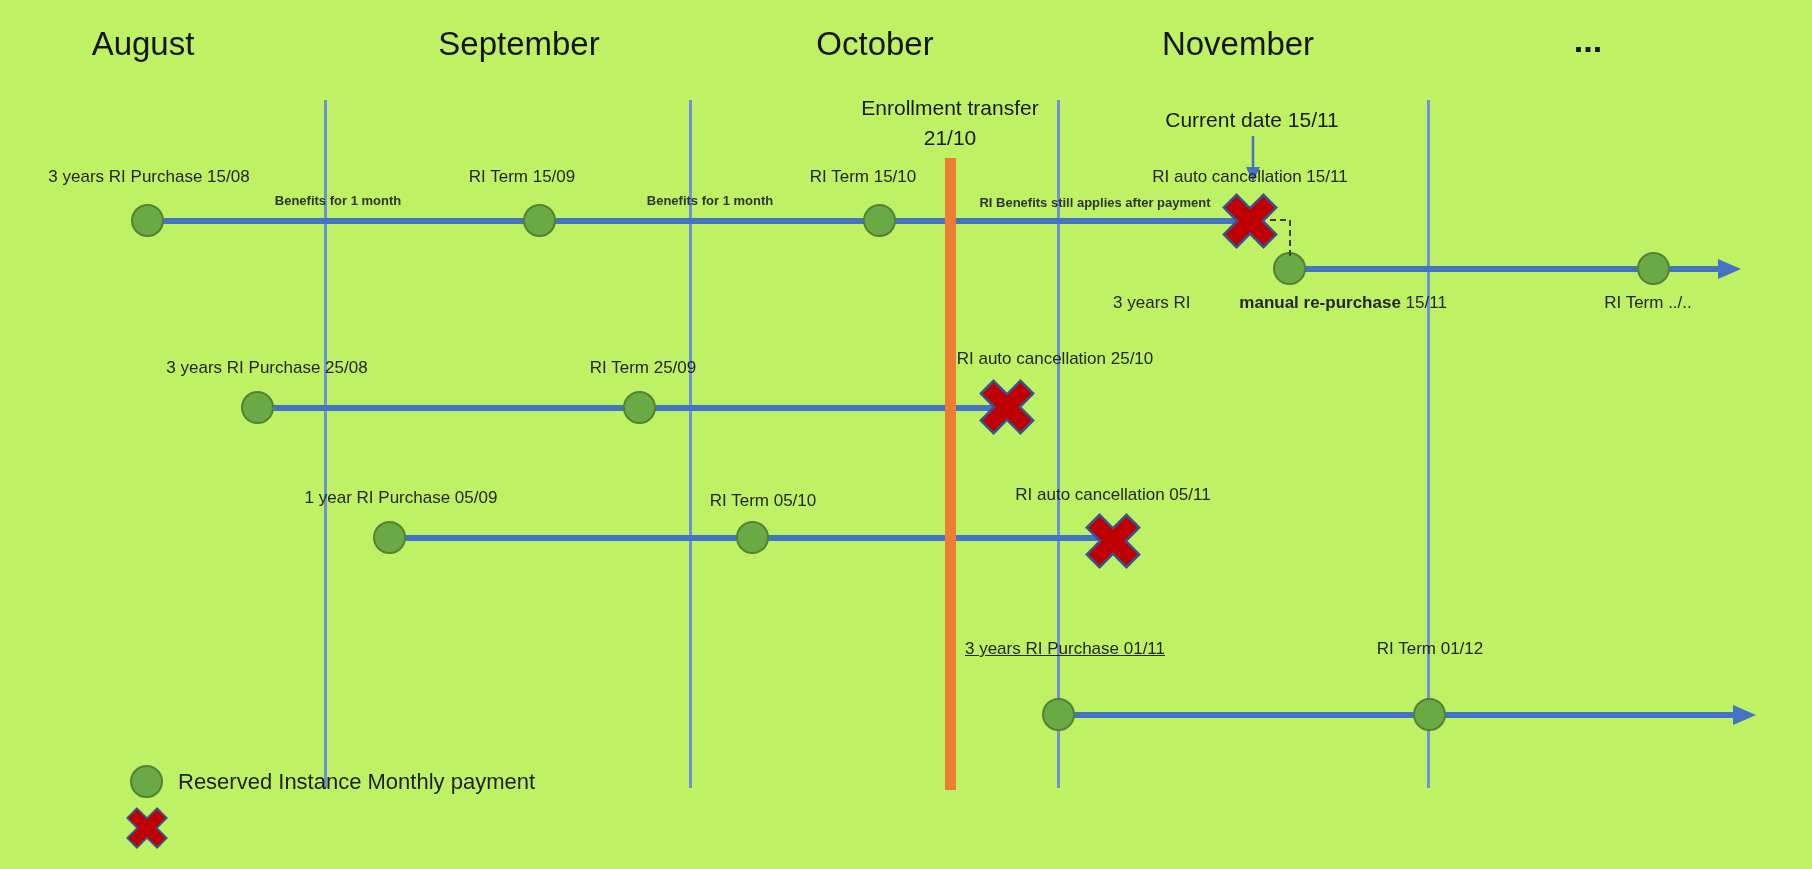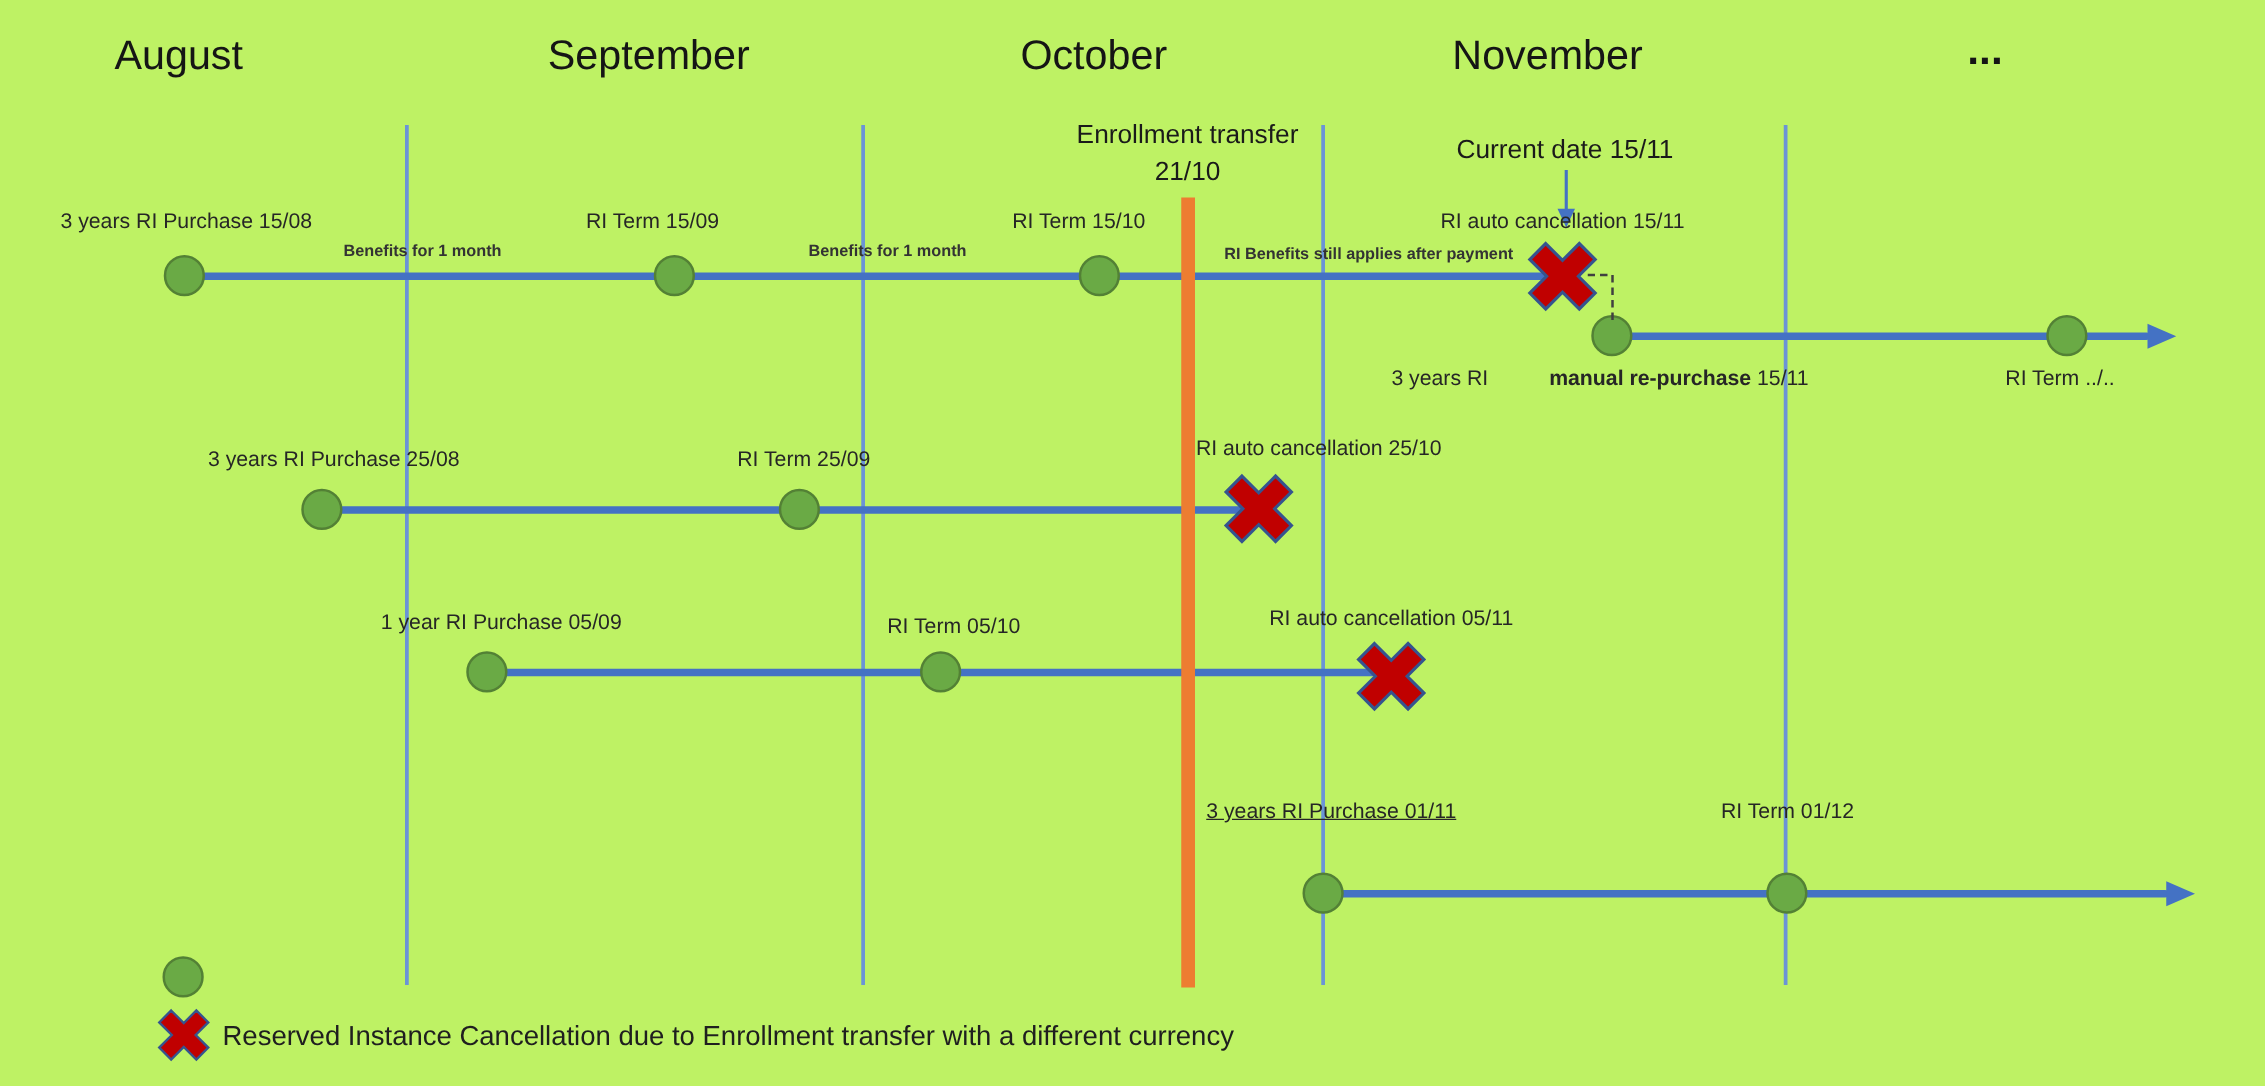--- a/index.html
+++ b/index.html
@@ -113,20 +113,20 @@
   <div class="evt" style="left:1113px; top:486px;">RI auto cancellation 05/11</div>
 
   <div class="hline" style="left:1059px; top:712px; width:676px;"></div>
   <div class="arrowhead" style="left:1733px; top:705px;"></div>
   <div class="dot" style="left:1042px; top:698px;"></div>
   <div class="dot" style="left:1413px; top:698px;"></div>
   <div class="evt" style="left:1065px; top:640px;text-decoration:underline;">3 years RI Purchase 01/11</div>
   <div class="evt" style="left:1430px; top:640px;">RI Term 01/12</div>
 
   <div class="dot" style="left:130px; top:765px;"></div>
+  <div class="legend-text" style="left:178px; top:770px;">Reserved Instance Monthly payment</div>
   <svg class="xmark" style="left:123px; top:804px;" width="48" height="48" viewBox="-32 -32 64 64">
     <g transform="rotate(45)">
       <path d="M-28,-9 L-9,-9 L-9,-28 L9,-28 L9,-9 L28,-9 L28,9 L9,9 L9,28 L-9,28 L-9,9 L-28,9 Z" fill="#c00000" stroke="#35548f" stroke-width="2.5" stroke-linejoin="miter"></path>
     </g>
   </svg>
-  <div class="legend-text" style="left:178px; top:817px;">Reserved Instance Cancellation due to Enrollment transfer with a different currency</div>
 
 </div>
 
 </body></html>

